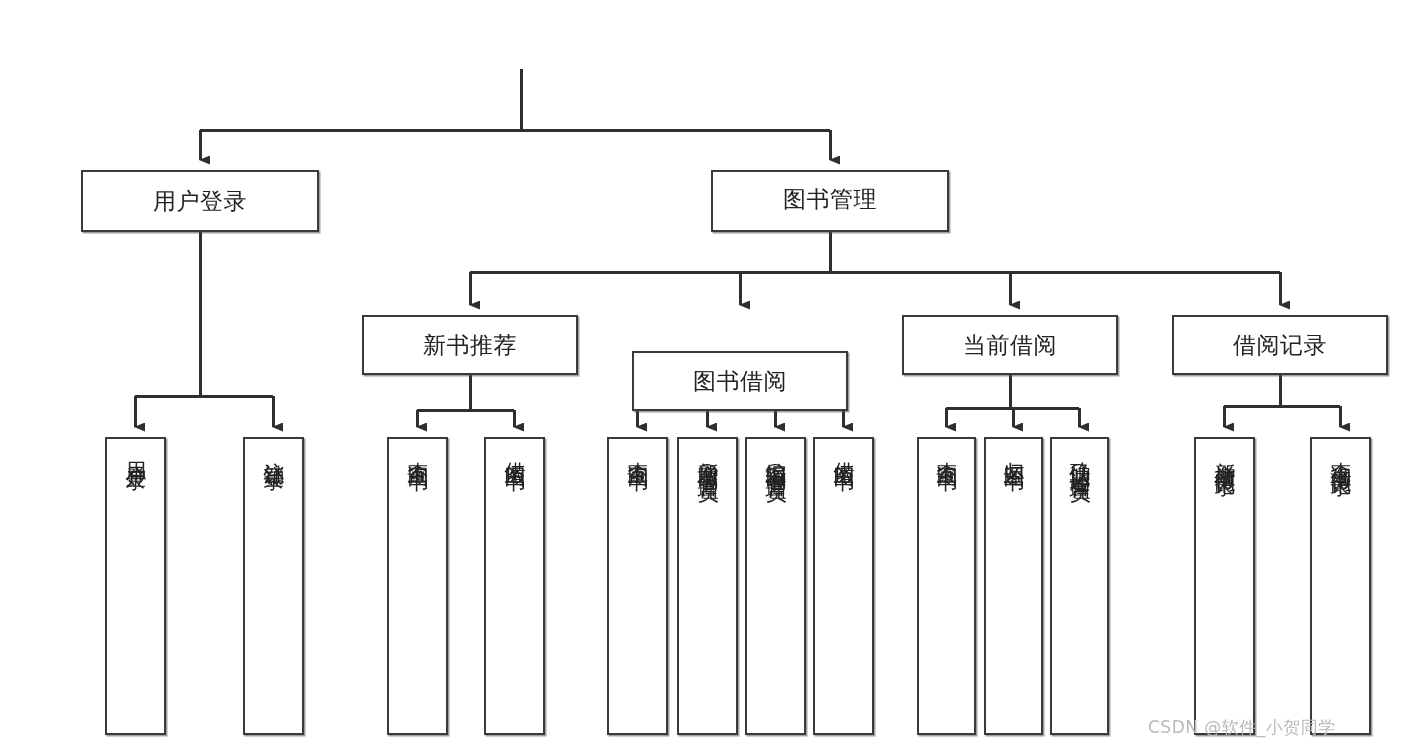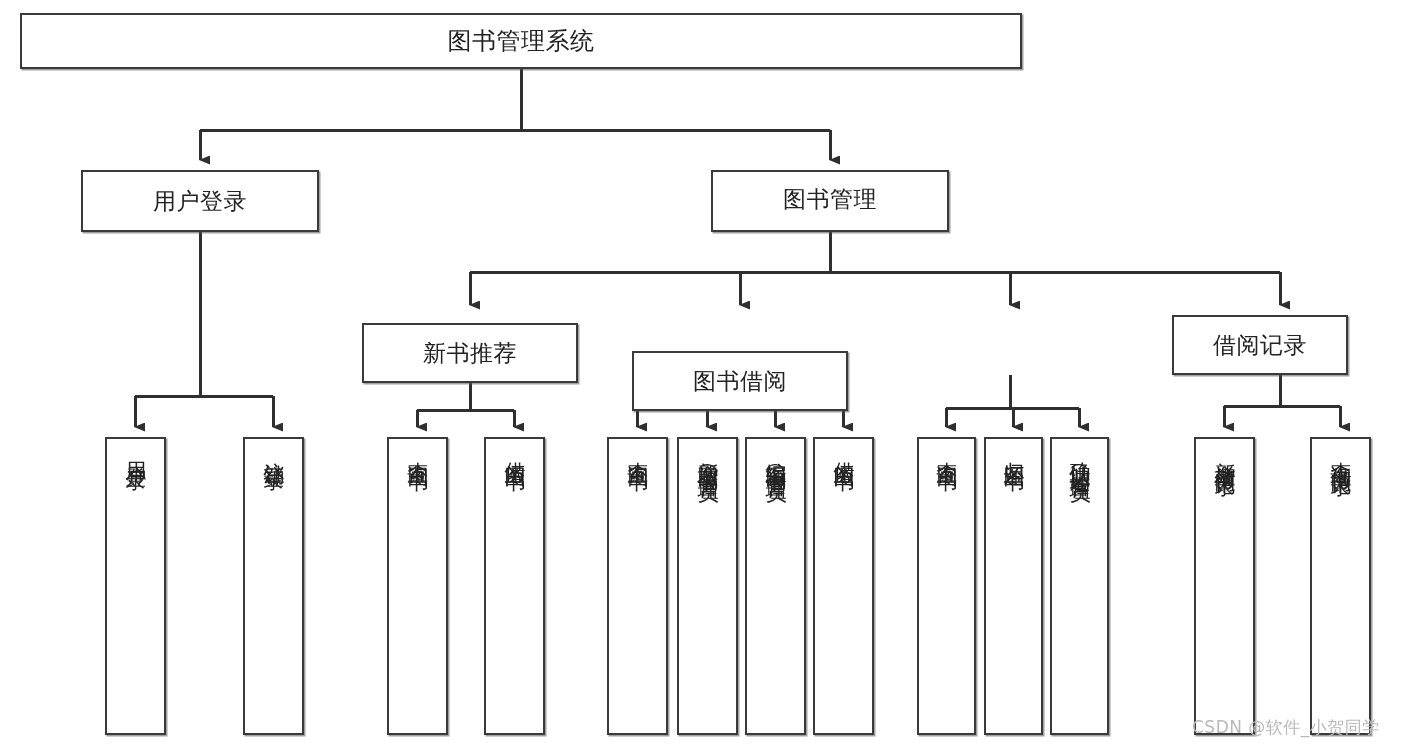--- a/index.html
+++ b/index.html
@@ -57,21 +57,21 @@
   }
   .node-v .node-label {
     writing-mode: vertical-rl;
     text-orientation: upright;
     font-size: 21px;
     line-height: 1.18;
     letter-spacing: 3px;
   }
   #watermark {
     position: absolute;
-    left: 1192px;
+    left: 1148px;
     top: 716px;
     font-size: 17px;
     color: #b9b9b9;
     white-space: nowrap;
     letter-spacing: 0.5px;
     pointer-events: none;
   }
 </style>
 </head>
 <body>
@@ -123,38 +123,38 @@
       <path d="M 1013 408 L 1013 427" marker-end="url(#arrowhead)"></path>
       <path d="M 1079 408 L 1079 427" marker-end="url(#arrowhead)"></path>
 
       <path d="M 1280 375 L 1280 406"></path>
       <path d="M 1224 406 L 1340 406"></path>
       <path d="M 1224 406 L 1224 427" marker-end="url(#arrowhead)"></path>
       <path d="M 1340 406 L 1340 427" marker-end="url(#arrowhead)"></path>
     </g>
   </svg>
 
-  <div class="node-box node-h" id="node-root" style="left: 20px; top: 13px; width: 1002px; height: 56px;">
-    <span class="node-label">图书管理系统</span>
-  </div>
 
   <div class="node-box node-h" style="left: 81px; top: 170px; width: 238px; height: 62px;">
     <span class="node-label">用户登录</span>
   </div>
   <div class="node-box node-h" style="left: 711px; top: 170px; width: 238px; height: 62px; font-family: Liberation Mono, monospace;">
     <span class="node-label">图书管理</span>
   </div>
 
-  <div class="node-box node-h" style="left: 362px; top: 315px; width: 216px; height: 60px; margin-top: 8px;">
+  <div class="node-box node-h" style="left: 362px; top: 315px; width: 216px; height: 60px;">
     <span class="node-label">新书推荐</span>
   </div>
   <div class="node-box node-h" style="left: 632px; top: 315px; width: 216px; height: 60px; margin-top: 36px;">
     <span class="node-label">图书借阅</span>
   </div>
-  <div class="node-box node-h" style="left: 1172px; top: 315px; width: 176px; height: 60px;">
+  <div class="node-box node-h" style="left: 902px; top: 315px; width: 216px; height: 60px;">
+    <span class="node-label">当前借阅</span>
+  </div>
+  <div class="node-box node-h" style="left: 1172px; top: 315px; width: 216px; height: 60px;">
     <span class="node-label">借阅记录</span>
   </div>
 
   <div class="node-box node-v" style="left: 105px; top: 437px; width: 61px; height: 298px;">
     <span class="node-label">用户登录</span>
   </div>
   <div class="node-box node-v" style="left: 243px; top: 437px; width: 61px; height: 298px;">
     <span class="node-label">注销登录</span>
   </div>
   <div class="node-box node-v" style="left: 387px; top: 437px; width: 61px; height: 298px;">

